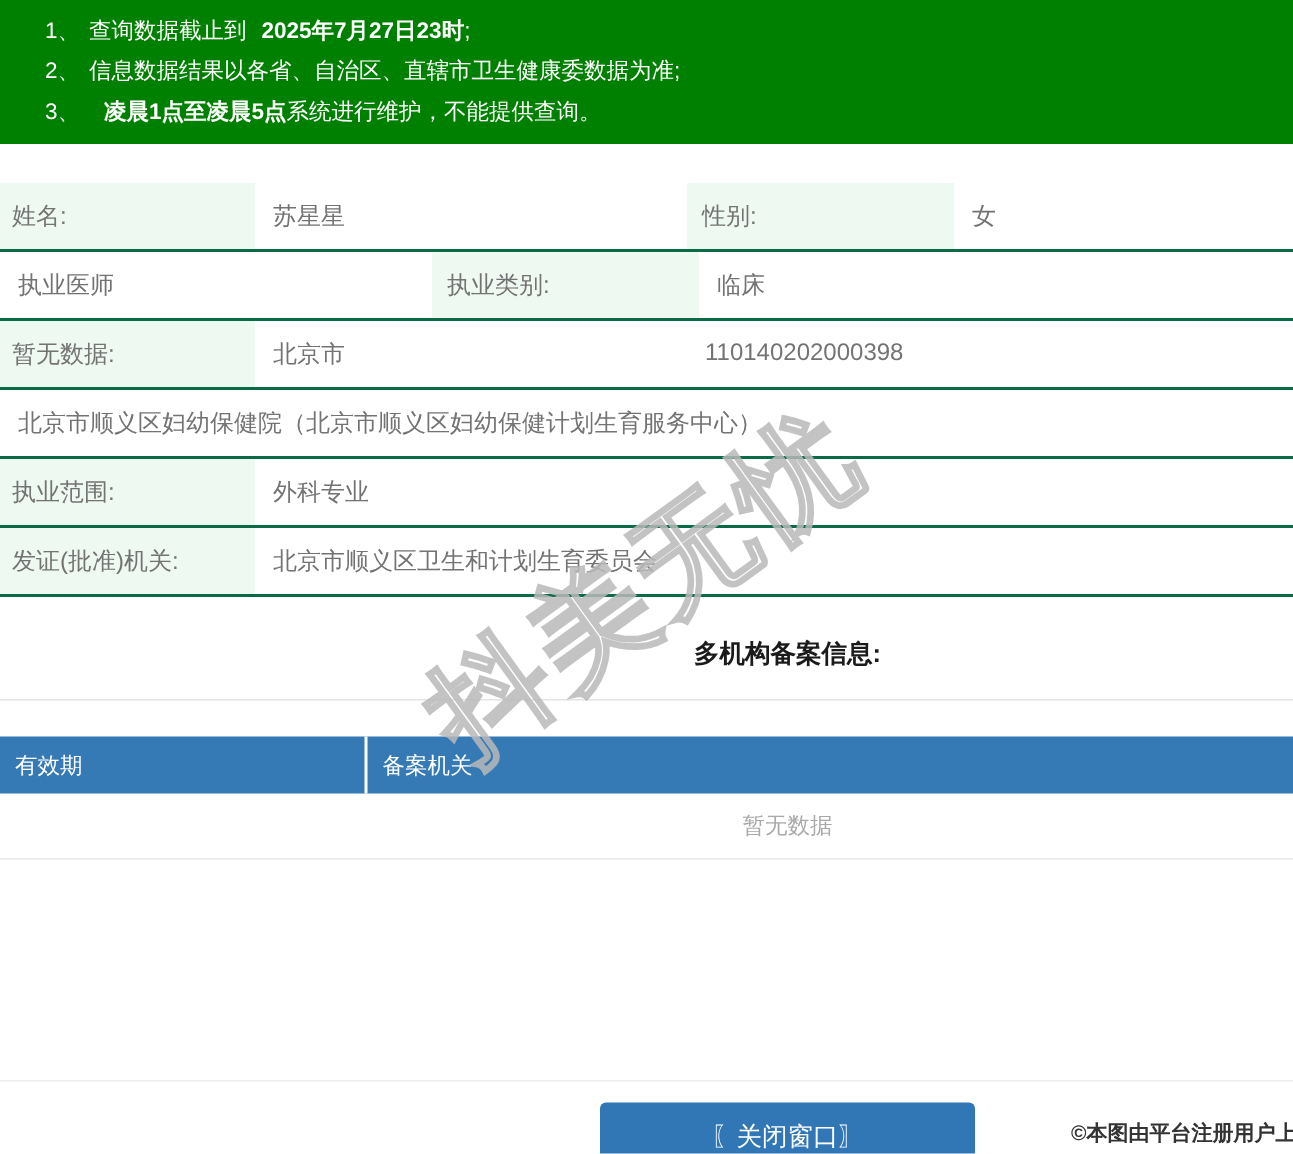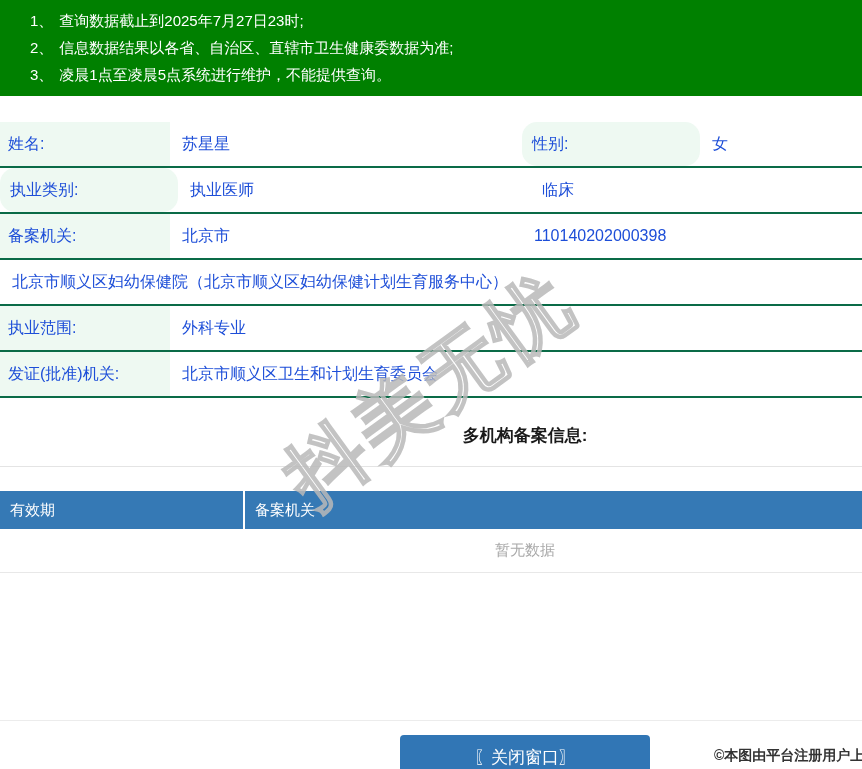--- a/index.html
+++ b/index.html
@@ -5,29 +5,29 @@
   * { box-sizing: border-box; margin: 0; padding: 0; }
   html, body { width: 862px; height: 769px; overflow: hidden; background: #fff;
     font-family: "Liberation Sans", "DejaVu Sans", sans-serif; }
   .page { position: relative; width: 1050px; height: 769px; }
 
   
   .banner { position: absolute; top: 0; left: 0; width: 100%; height: 96px;
     background: #008000; color: #fff; padding: 7px 0 0 30px; }
   .banner-line { font-size: 15px; line-height: 27px; white-space: nowrap; }
   .banner-line .num { margin-right: 6px; }
-  .banner-line .b { font-weight: normal; }
+  .banner-line .b { font-weight: bold; margin-left: 10px; }
 
   
   .info { position: absolute; top: 122px; left: 0; width: 1050px; }
   .irow { display: flex; height: 46px; border-bottom: 2px solid #0a6b47; }
-  .cell { display: flex; align-items: center; font-size: 16px; color: #1d4ed8; }
+  .cell { display: flex; align-items: center; font-size: 16px; color: #737373; }
   .ilabel  { width: 170px; background: #eef9f2; padding-left: 8px; }
-  .ival    { width: 352px; padding-left: 12px; background: #fff; }
-  .ilabel2 { width: 178px; background: #eef9f2; padding-left: 10px; border-radius: 15px; }
+  .ival    { width: 288px; padding-left: 12px; background: #fff; }
+  .ilabel2 { width: 178px; background: #eef9f2; padding-left: 10px; }
   .ival2   { width: 350px; padding-left: 12px; background: #fff; }
   .ival-wide { flex: 1; padding-left: 12px; background: #fff; }
 
   
   .section-title { position: absolute; top: 424px; left: 0; width: 1050px;
     text-align: center; font-size: 17px; font-weight: bold; color: #1a1a1a; }
 
   .divider-light { position: absolute; left: 0; width: 1050px; height: 0;
     border-top: 1px solid #e4e4e4; }
   .d1 { top: 466px; }
@@ -77,26 +77,26 @@
   </div>
 
   <div class="info">
     <div class="irow">
       <div class="cell ilabel">姓名:</div>
       <div class="cell ival">苏星星</div>
       <div class="cell ilabel2">性别:</div>
       <div class="cell ival2">女</div>
     </div>
     <div class="irow">
+      <div class="cell ival">执业医师</div>
       <div class="cell ilabel2">执业类别:</div>
-      <div class="cell ival">执业医师</div>
       <div class="cell ival2">临床</div>
     </div>
     <div class="irow">
-      <div class="cell ilabel">备案机关:</div>
+      <div class="cell ilabel">暂无数据:</div>
       <div class="cell ival">北京市</div>
       <div class="cell ival2">110140202000398</div>
     </div>
     <div class="irow">
       <div class="cell ival-wide">北京市顺义区妇幼保健院（北京市顺义区妇幼保健计划生育服务中心）</div>
     </div>
     <div class="irow">
       <div class="cell ilabel">执业范围:</div>
       <div class="cell ival-wide">外科专业</div>
     </div>

